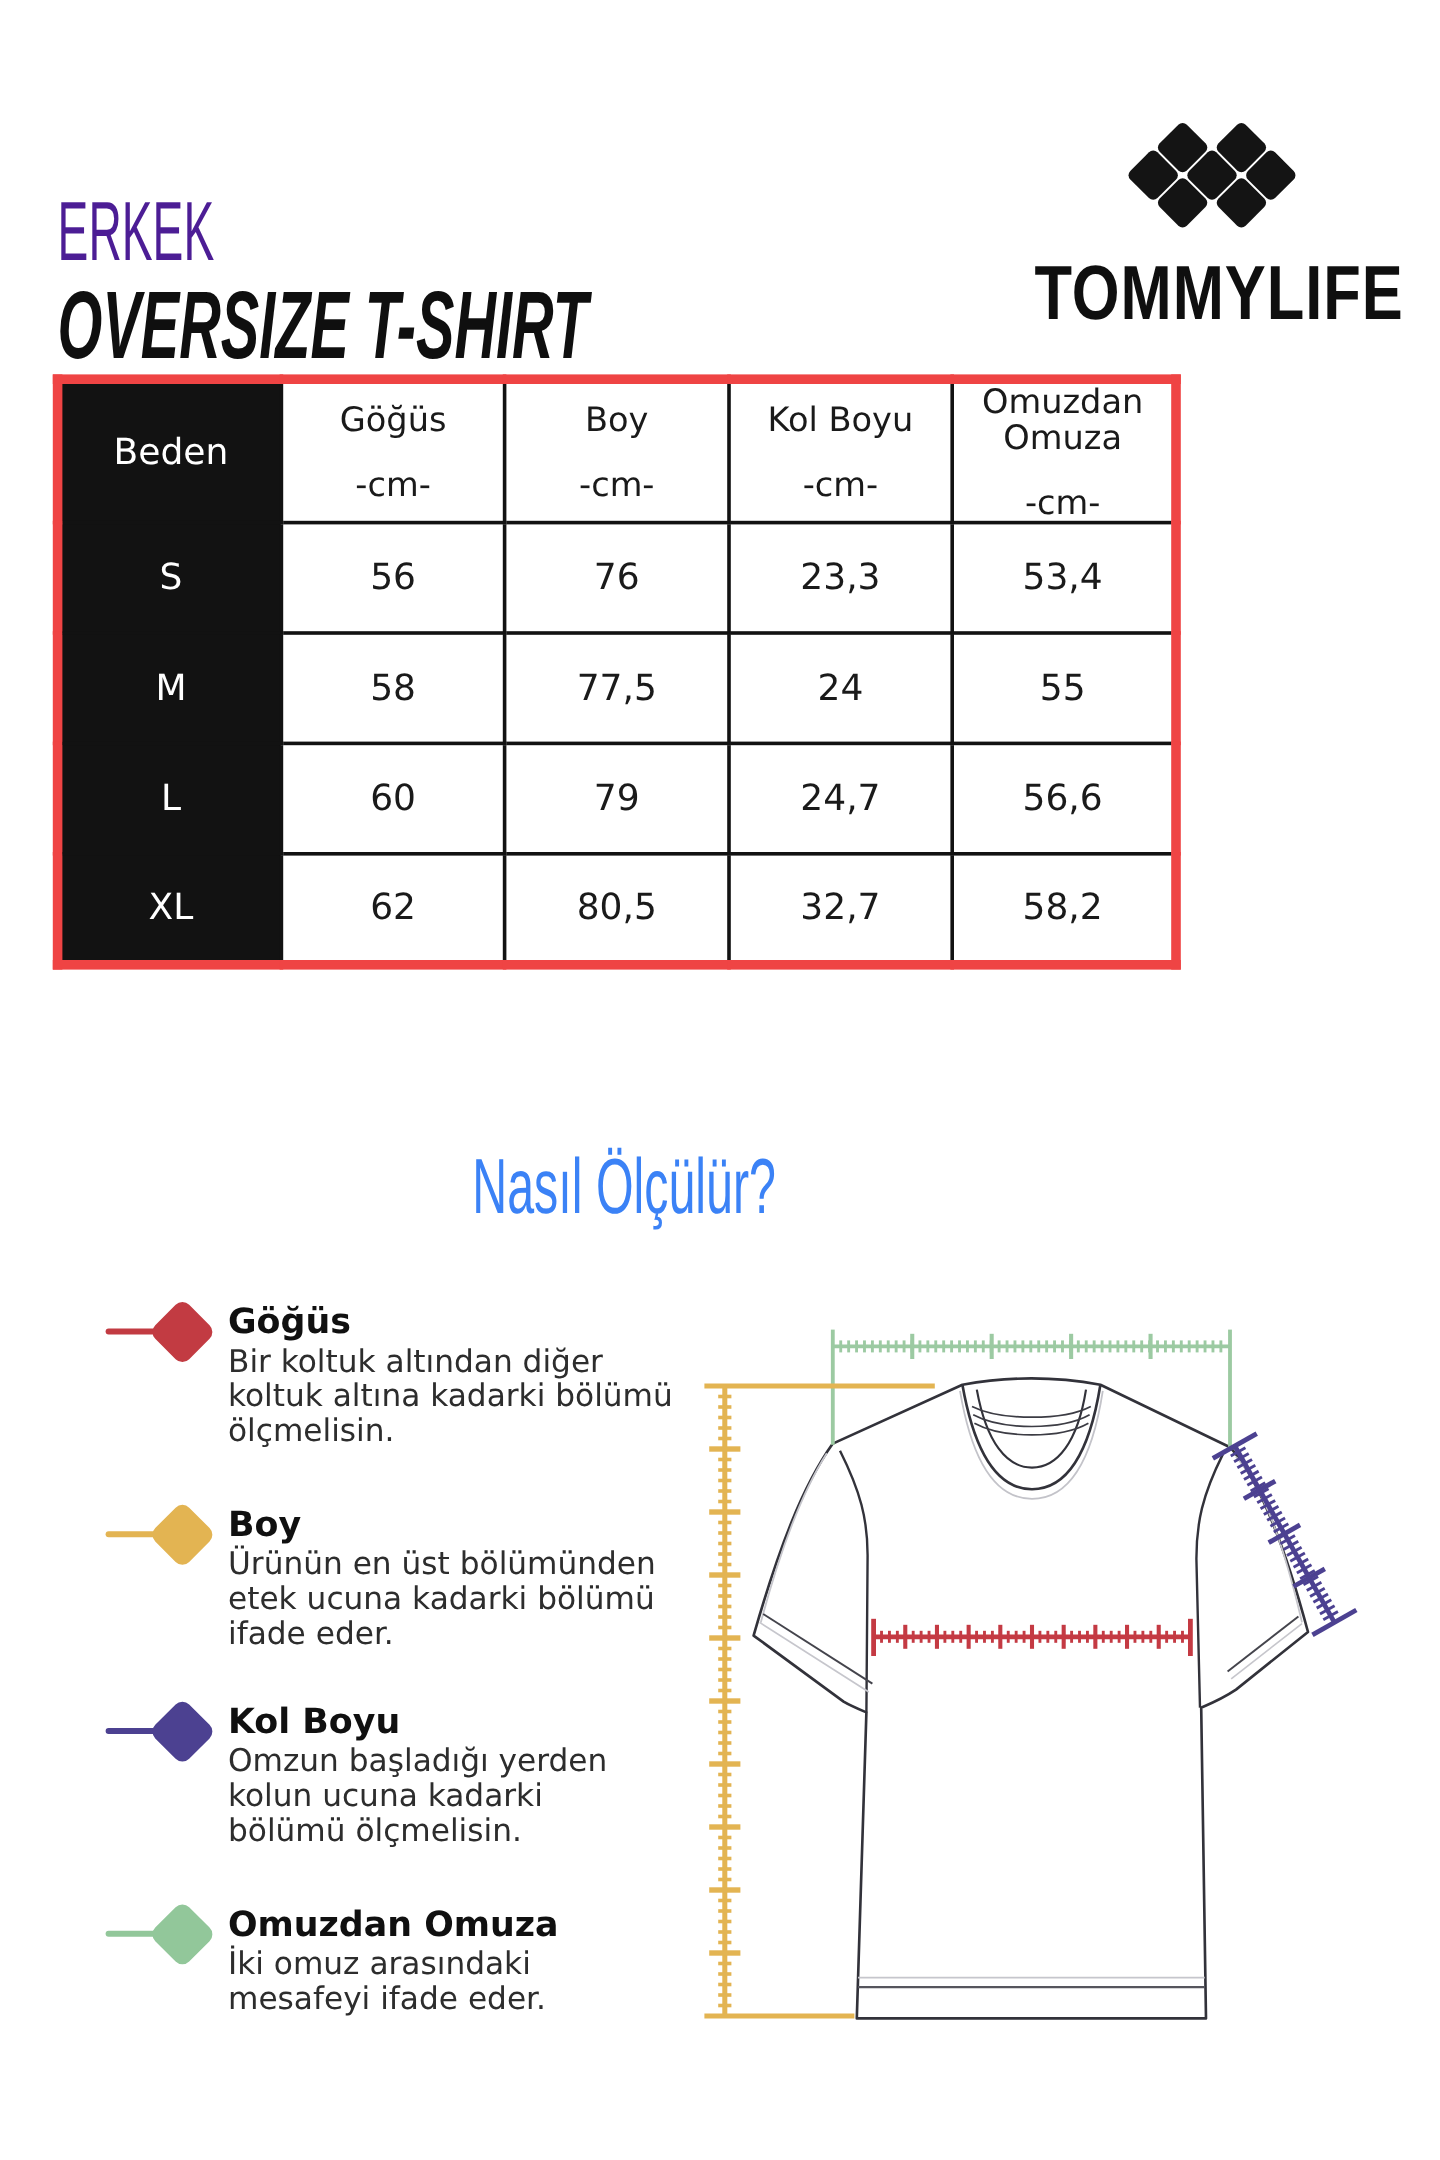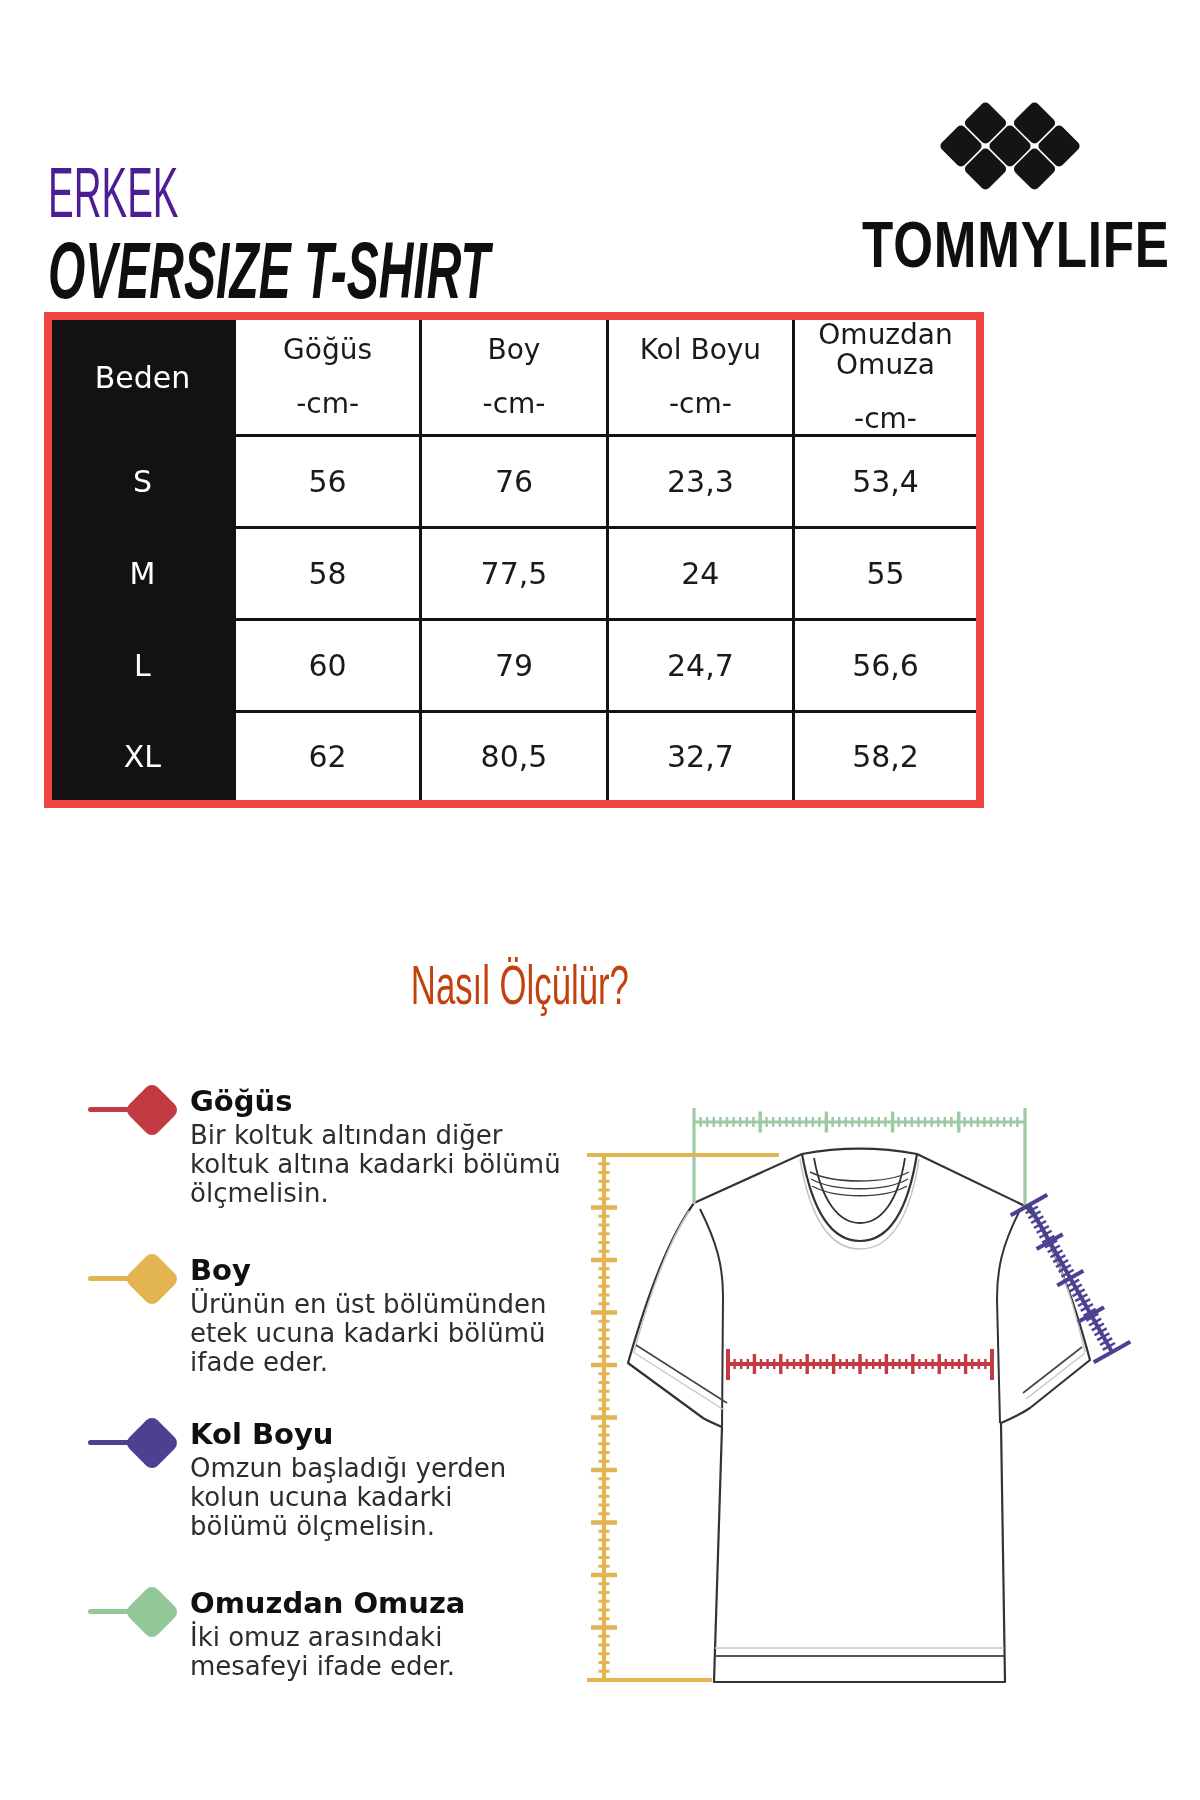--- a/index.html
+++ b/index.html
@@ -28,21 +28,21 @@
     font-weight:400;padding:0;
   }
   #size-table thead tr{height:86px;}
   #size-table tbody tr{height:92px;}
   #size-table .size-col{background:#121212;color:#ffffff;font-size:30px;}
   #size-table td{font-size:30px;color:#1a1a1a;}
   .th-label{font-size:28px;line-height:30px;max-width:170px;margin:0 auto;color:#1a1a1a;}
   .th-unit{font-size:28px;line-height:30px;color:#1a1a1a;margin-top:24px;}
 
   
-  #howto-title{position:absolute;left:240px;top:952px;width:560px;text-align:center;font-size:56px;font-weight:400;color:#c2410c;}
+  #howto-title{position:absolute;left:240px;top:952px;width:560px;text-align:center;font-size:65px;font-weight:400;color:#3b82f6;}
   #howto-title .cond{transform:scaleX(0.62);transform-origin:center top;}
 
   
   .legend-item{position:absolute;left:85px;width:480px;}
   .l-line{position:absolute;left:3px;top:22px;width:50px;height:5px;border-radius:3px;}
   .l-diamond{position:absolute;left:47px;top:5px;width:40px;height:40px;border-radius:8px;transform:rotate(45deg);}
   .l-text{margin-left:105px;}
   .l-title{font-size:29px;font-weight:bold;line-height:32px;color:#101010;}
   .l-desc{font-size:26px;line-height:29px;color:#2d2d2d;white-space:pre-line;margin-top:4px;}
 

